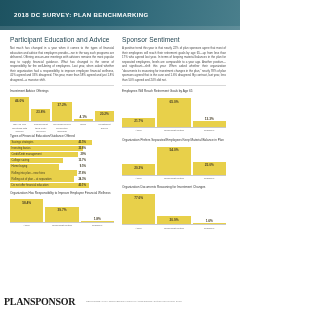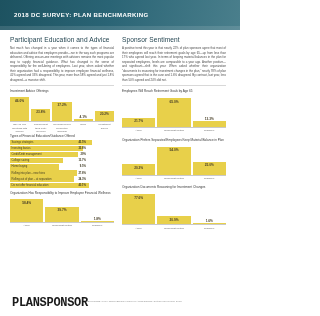--- a/index.html
+++ b/index.html
@@ -141,26 +141,26 @@
     font-weight:bold;
   }
 
   
   .footer{
     position:absolute;bottom:0;left:0;right:0;height:30px;
     background:#fff;
     border-top:0;
   }
   .logo{
-    position:absolute;left:12px;top:10px;
-    font-size:12px;
+    position:absolute;left:4px;top:10px;
+    font-size:10px;
     font-weight:bold;
     letter-spacing:-.3px;
     color:#1a1a1a;
-    font-family:Liberation Mono, monospace;
+    font-family:Liberation Serif, serif;
   }
   .credit{
     position:absolute;left:86px;top:14px;
     font-size:2.3px;
     color:#8a8a8a;
     letter-spacing:.15px;
   }
 </style>
 </head>
 <body>

